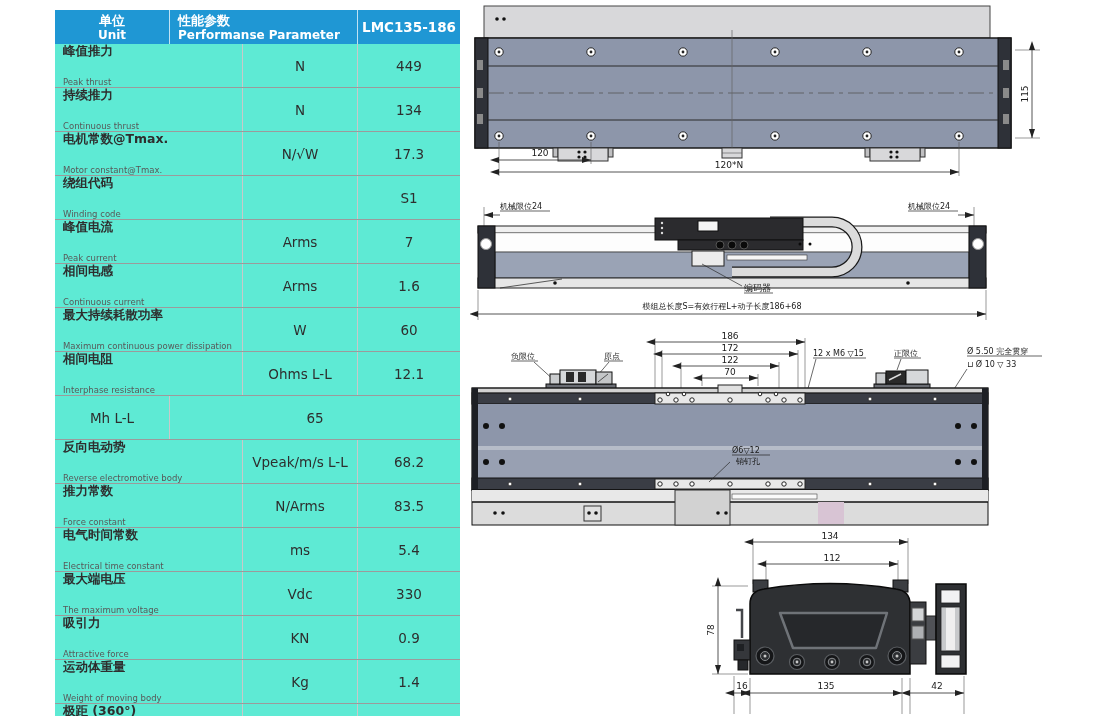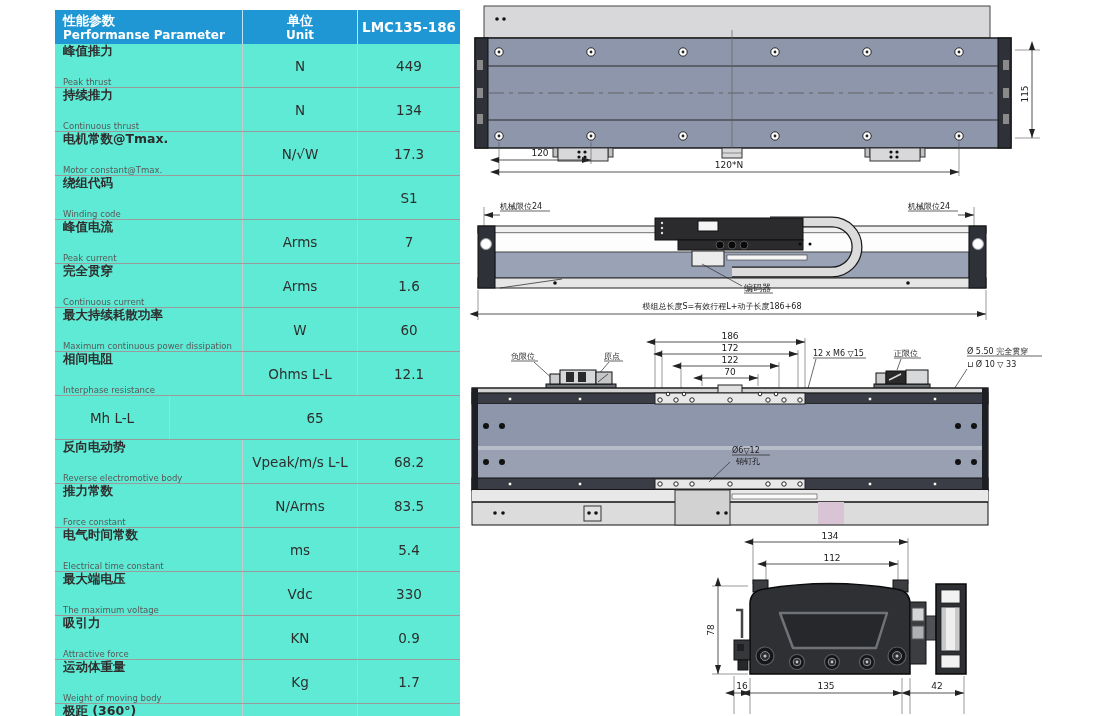--- a/index.html
+++ b/index.html
@@ -35,28 +35,28 @@
 .eline { stroke:#555; stroke-width:0.6; fill:none; }
 .ldr   { stroke:#2a2a2a; stroke-width:0.7; fill:none; }
 </style>
 </head>
 <body>
 
 <div class="canvas">
 
   <div class="spec-table">
     <div class="thead">
+      <div class="hc c2">
+        <div class="hcn">单位</div>
+        <div class="hen">Unit</div>
+      </div>
       <div class="hc c1">
         <div class="hcn">性能参数</div>
         <div class="hen">Performanse Parameter</div>
       </div>
-      <div class="hc c2">
-        <div class="hcn">单位</div>
-        <div class="hen">Unit</div>
-      </div>
       <div class="hc c3">LMC135-186</div>
     </div>
 
     <div>
 
         <div class="trow">
           <div class="param">
             <div class="cn">峰值推力</div>
             <div class="en">Peak thrust</div>
           </div>
@@ -95,21 +95,21 @@
           <div class="param">
             <div class="cn">峰值电流</div>
             <div class="en">Peak current</div>
           </div>
           <div class="unit">Arms</div>
           <div class="val">7</div>
         </div>
 
         <div class="trow">
           <div class="param">
-            <div class="cn">完全贯穿</div>
+            <div class="cn">相间电感</div>
             <div class="en">Continuous current</div>
           </div>
           <div class="unit">Arms</div>
           <div class="val">1.6</div>
         </div>
 
         <div class="trow">
           <div class="param">
             <div class="cn">最大持续耗散功率</div>
             <div class="en">Maximum continuous power dissipation</div>
@@ -176,21 +176,21 @@
           <div class="unit">KN</div>
           <div class="val">0.9</div>
         </div>
 
         <div class="trow">
           <div class="param">
             <div class="cn">运动体重量</div>
             <div class="en">Weight of moving body</div>
           </div>
           <div class="unit">Kg</div>
-          <div class="val">1.7</div>
+          <div class="val">1.4</div>
         </div>
 
         <div class="trow">
           <div class="param">
             <div class="cn">极距 (360°)</div>
             <div class="en">Polar distance(360°)</div>
           </div>
           <div class="unit">mm</div>
           <div class="val">24</div>
         </div>

